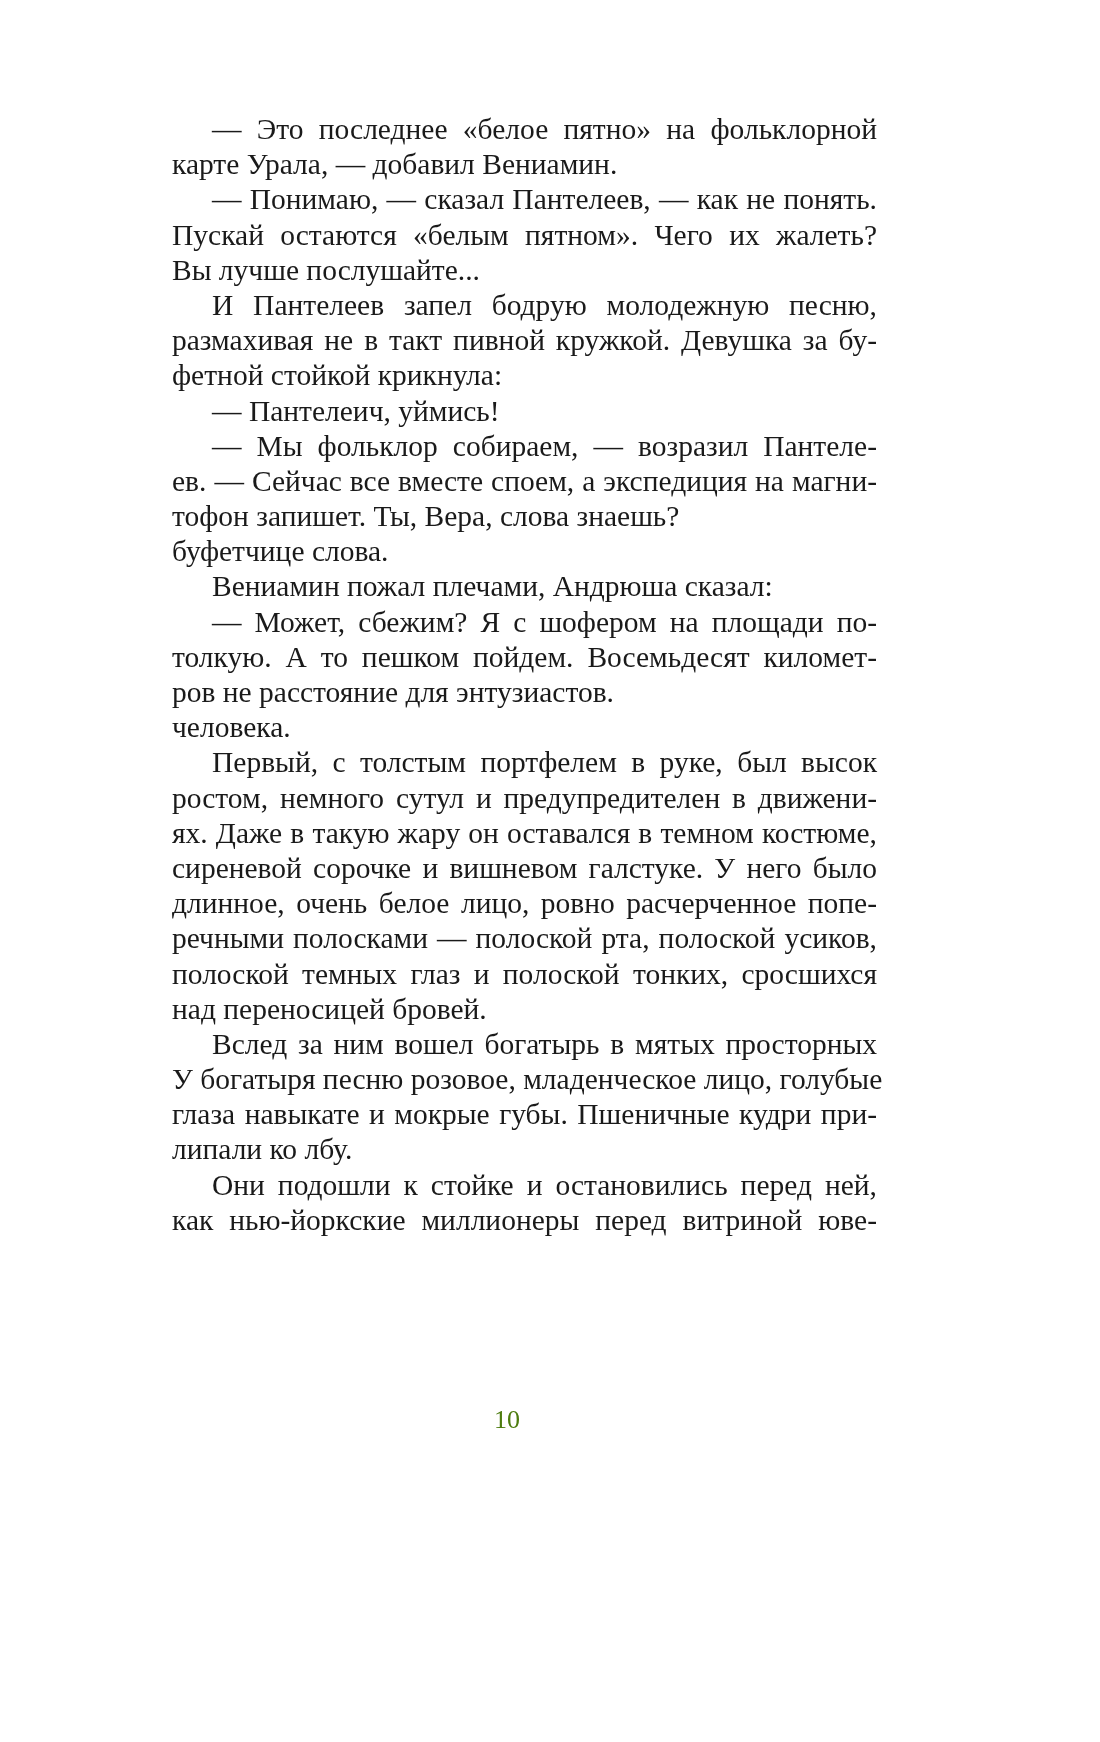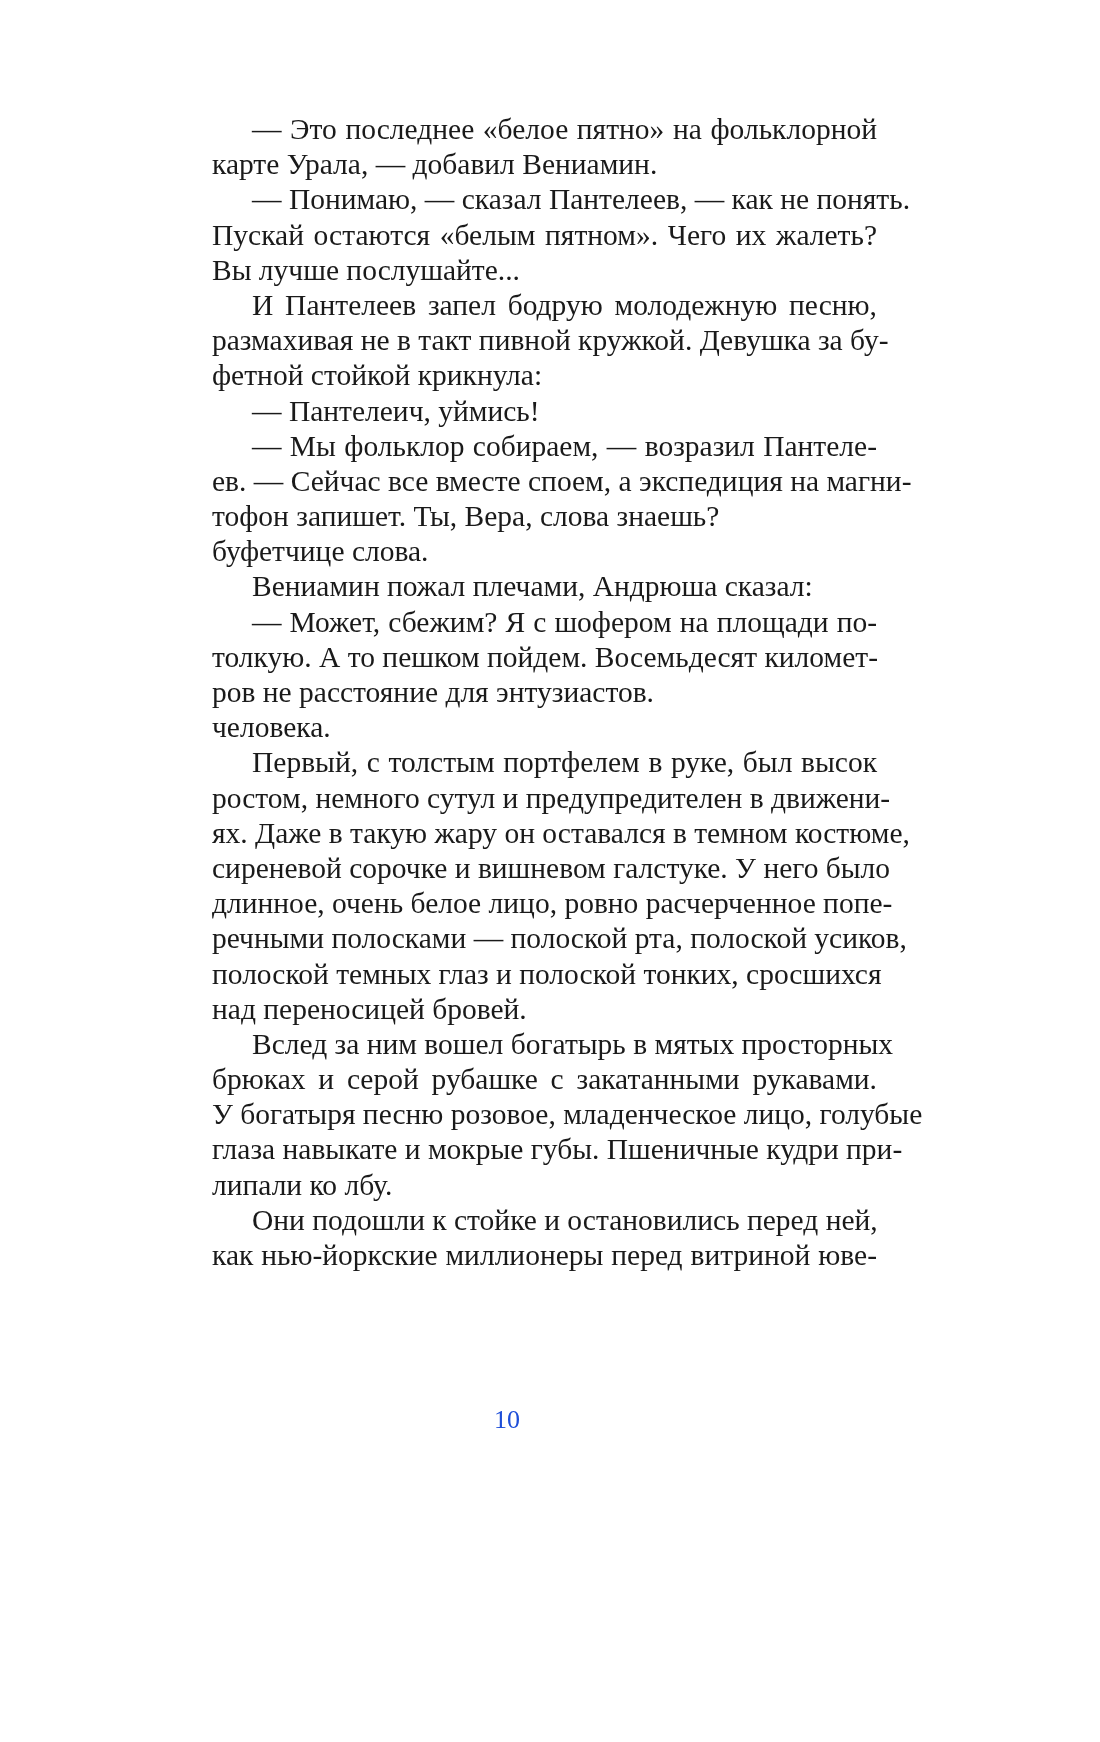--- a/index.html
+++ b/index.html
@@ -2,26 +2,26 @@
 <html><head>
   <meta charset="utf-8">
   <style>
     html, body { margin: 0; padding: 0; background: #ffffff; }
     body { width: 1100px; height: 1742px; position: relative; overflow: hidden; }
     .page {
       position: absolute; left: 172px; top: 112px; width: 705px;
       font-family: "Liberation Serif", "DejaVu Serif", serif;
       font-size: 29.5px; line-height: 35.2px; color: #1a1a1a;
     }
-    .line { display: block; white-space: nowrap; text-align: justify; text-align-last: justify; height: 35.2px; margin-left: 40px; }
+    .line { display: block; white-space: nowrap; text-align: justify; text-align-last: justify; height: 35.2px; }
     .line.last { text-align-last: left; }
     .line.indent { padding-left: 40px; }
     .page-number {
       position: absolute; left: 0; width: 1014px; top: 1405px; text-align: center;
-      font-family: "Liberation Serif", "DejaVu Serif", serif; font-size: 26px; color: #1d4ed8;
+      font-family: "Liberation Serif", "DejaVu Serif", serif; font-size: 26px; color: #4d7c0f;
     }
   </style>
 </head>
 <body>
 
 <div class="page" id="page-body">
     <span class="line indent">— Это последнее «белое пятно» на фольклорной</span>
     <span class="line last">карте Урала, — добавил Вениамин.</span>
     <span class="line indent">— Понимаю, — сказал Пантелеев, — как не понять.</span>
     <span class="line">Пускай остаются «белым пятном». Чего их жалеть?</span>
@@ -41,20 +41,19 @@
     <span class="line last">человека.</span>
     <span class="line indent">Первый, с толстым портфелем в руке, был высок</span>
     <span class="line">ростом, немного сутул и предупредителен в движени-</span>
     <span class="line">ях. Даже в такую жару он оставался в темном костюме,</span>
     <span class="line">сиреневой сорочке и вишневом галстуке. У него было</span>
     <span class="line">длинное, очень белое лицо, ровно расчерченное попе-</span>
     <span class="line">речными полосками — полоской рта, полоской усиков,</span>
     <span class="line">полоской темных глаз и полоской тонких, сросшихся</span>
     <span class="line last">над переносицей бровей.</span>
     <span class="line indent">Вслед за ним вошел богатырь в мятых просторных</span>
-    <span class="line">брюках и серой рубашке с закатанными рукавами.</span>
     <span class="line">У богатыря песню розовое, младенческое лицо, голубые</span>
     <span class="line">глаза навыкате и мокрые губы. Пшеничные кудри при-</span>
     <span class="line last">липали ко лбу.</span>
     <span class="line indent">Они подошли к стойке и остановились перед ней,</span>
     <span class="line">как нью-йоркские миллионеры перед витриной юве-</span>
   </div>
 <div class="page-number">10</div>
 
 </body></html>

